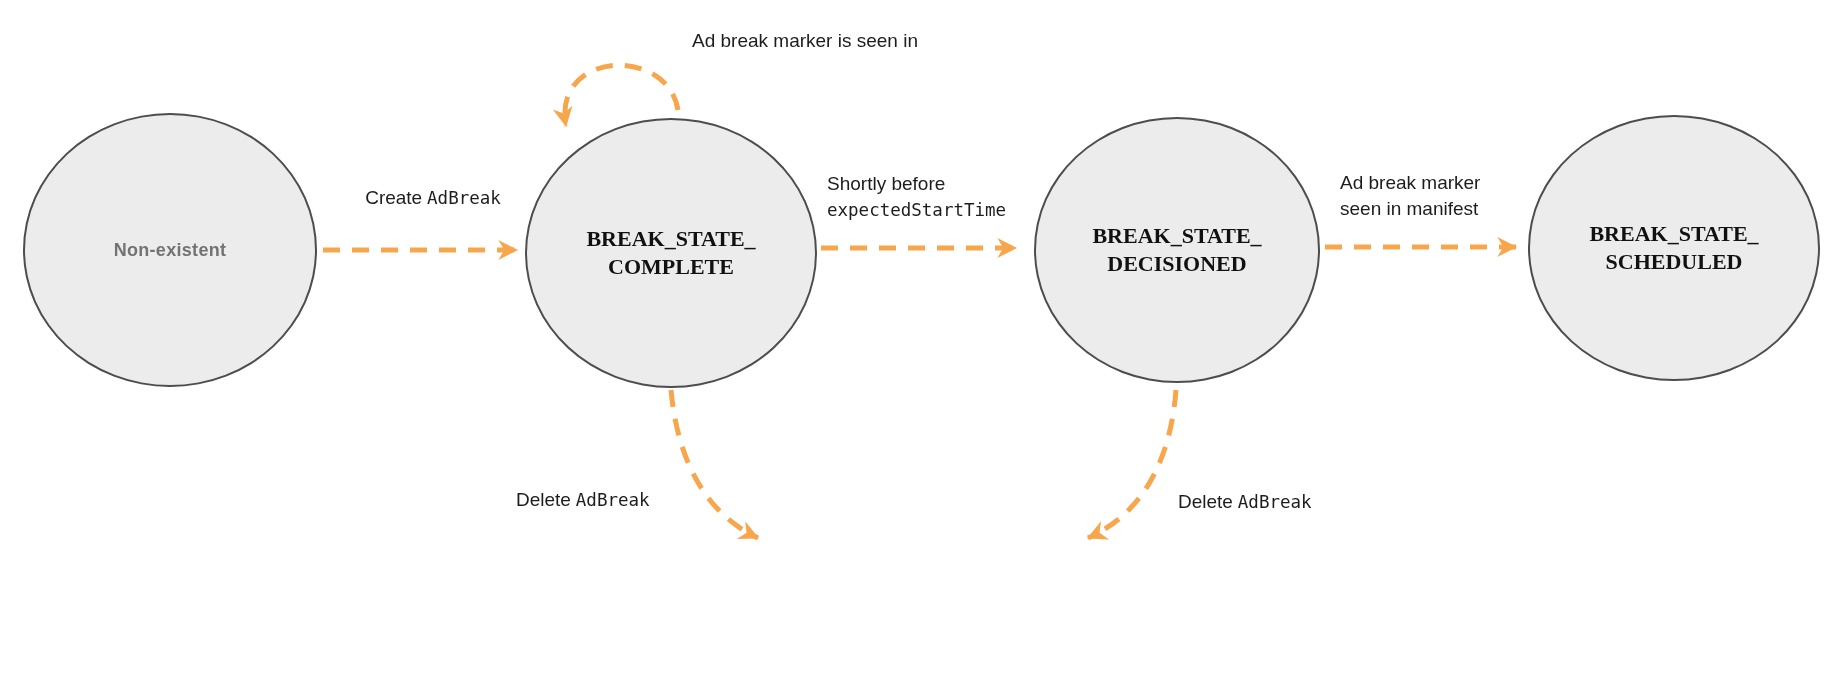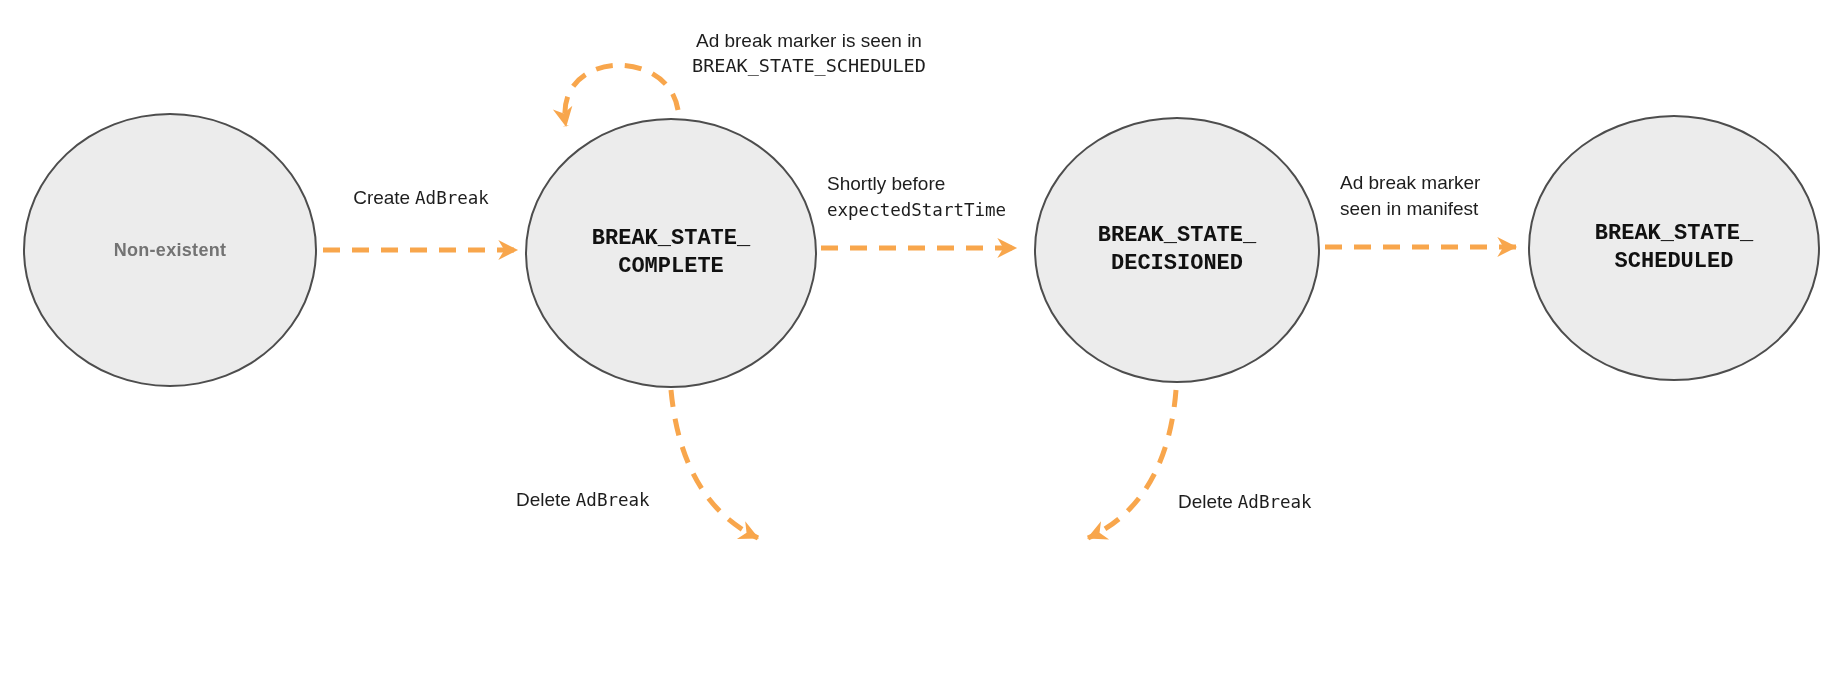--- a/index.html
+++ b/index.html
@@ -30,21 +30,21 @@
     text-align: center;
   }
   .node-label-sans {
     font-family: "Liberation Sans", sans-serif;
     font-weight: bold;
     font-size: 18px;
     color: #737373;
     letter-spacing: 0.3px;
   }
   .node-label-mono {
-    font-family: Liberation Mono, monospace;
+    font-family: Liberation Serif, serif;
     font-weight: bold;
     font-size: 22px;
     line-height: 28px;
     color: #111111;
   }
   .edge-label {
     position: absolute;
     font-family: "Liberation Sans", sans-serif;
     font-size: 19px;
     line-height: 25px;
@@ -92,27 +92,26 @@
     <span class="node-label-mono">BREAK_STATE_</span>
     <span class="node-label-mono">DECISIONED</span>
   </div>
 
   <div class="node" style="left:1528px; top:115px; width:292px; height:266px;">
     <span class="node-label-mono">BREAK_STATE_</span>
     <span class="node-label-mono">SCHEDULED</span>
   </div>
 
 
-  <div class="edge-label center" style="left:336px; top:185px; width:170px;">
+  <div class="edge-label center" style="left:348px; top:185px; width:170px;">
     <span>Create</span><span class="code code-after">AdBreak</span>
   </div>
 
   <div class="edge-label" style="left:692px; top:28px;text-align:center;">
     <div>Ad break marker is seen in</div>
-    <div class="code" style="font-size:18.5px;">BREAK_STATE_SCHEDULED</div>
   </div>
 
   <div class="edge-label" style="left:1340px; top:170px; line-height:26px;">
     <div>Ad break marker</div>
     <div>seen in manifest</div>
   </div>
 
   <div class="edge-label" style="left:827px; top:170px; line-height:27px;">
     <div>Shortly before</div>
     <div class="code">expectedStartTime</div>

